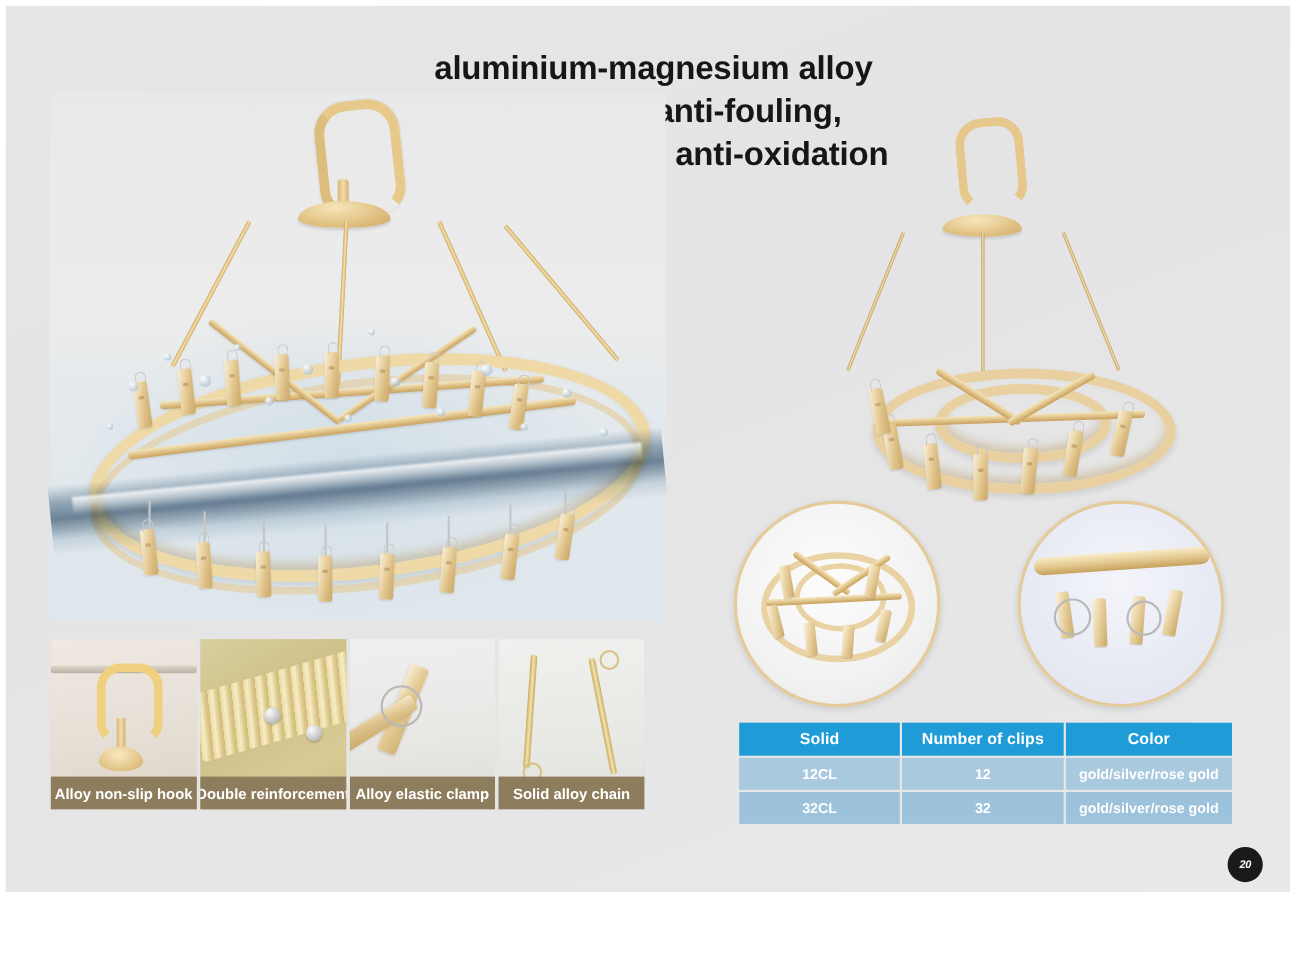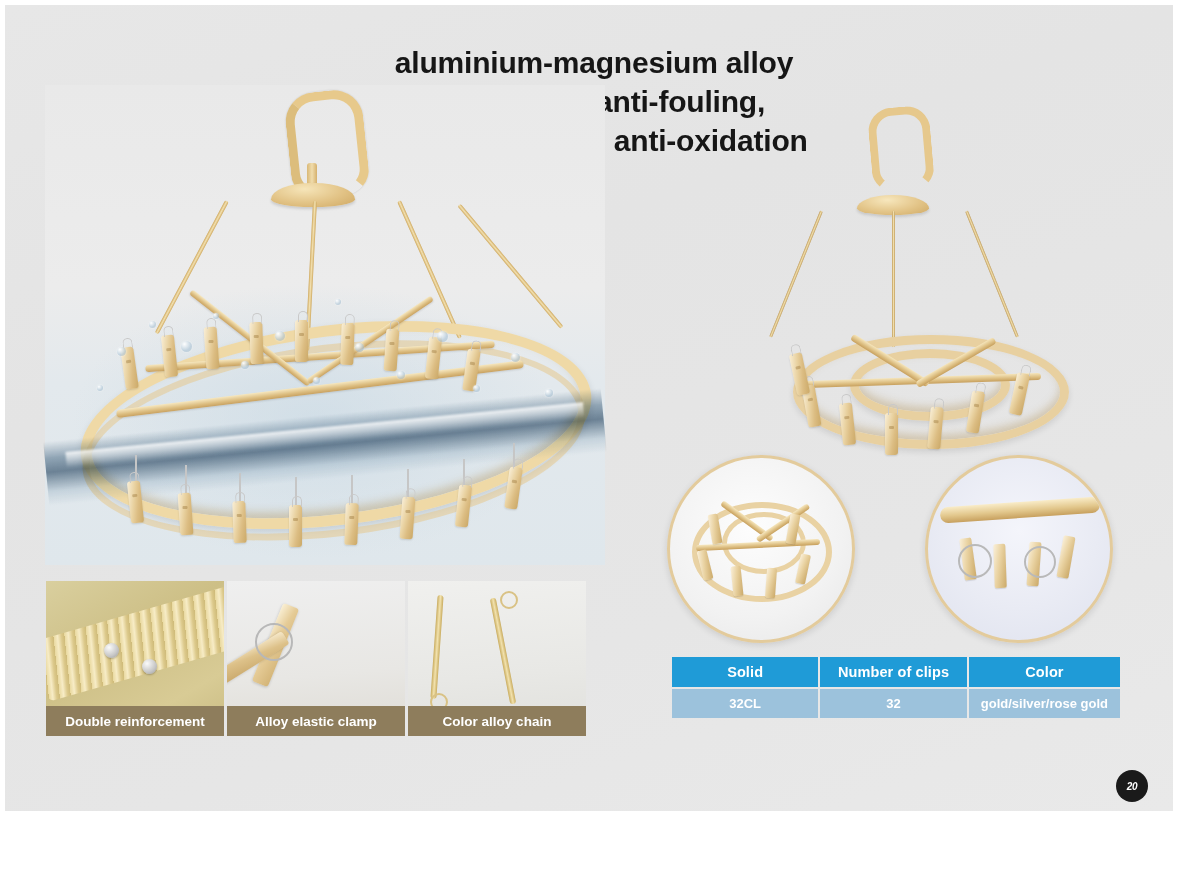--- a/index.html
+++ b/index.html
@@ -328,20 +328,29 @@
       <div class="miniClip" style="left:66px;top:86px;height:44px;width:12px;transform:rotate(-2deg);"></div>
       <div class="miniClip" style="left:100px;top:84px;height:44px;width:12px;transform:rotate(4deg);"></div>
       <div class="miniClip" style="left:132px;top:78px;height:42px;width:12px;transform:rotate(10deg);"></div>
       <div class="insetRing" style="left:30px;top:86px;width:30px;height:30px;border-width:2px;border-color:#b9b9b9;"></div>
       <div class="insetRing" style="left:96px;top:88px;width:28px;height:28px;border-width:2px;border-color:#b9b9b9;"></div>
     </div>
   </div>
 
   <div id="features">
 
+    <div class="feat f0">
+      <div class="img">
+        <div class="fRod"></div>
+        <div class="fHookRing"></div>
+        <div class="fHookStem"></div>
+        <div class="fCapNut"></div>
+      </div>
+      <div class="cap">Alloy non-slip hook</div>
+    </div>
 
     <div class="feat f1">
       <div class="img">
         <div class="fTube"></div>
         <div class="fRivet" style="left:58px;top:62px;"></div>
         <div class="fRivet" style="left:96px;top:78px;"></div>
       </div>
       <div class="cap">Double reinforcement</div>
     </div>
 
@@ -354,38 +363,43 @@
       <div class="cap">Alloy elastic clamp</div>
     </div>
 
     <div class="feat f3">
       <div class="img">
         <div class="fChain" style="left:26px;top:14px;height:104px;transform:rotate(4deg);"></div>
         <div class="fChainEnd" style="left:22px;top:112px;"></div>
         <div class="fChain" style="left:92px;top:16px;height:108px;transform:rotate(-11deg);"></div>
         <div class="fChainEnd" style="left:92px;top:10px;"></div>
       </div>
-      <div class="cap">Color alloy chain</div>
+      <div class="cap">Solid alloy chain</div>
     </div>
   </div>
 
   <table id="spec-table">
     <colgroup>
         <col class="c0">
         <col class="c1">
         <col class="c2">
       </colgroup>
     <thead>
       <tr>
         <th>Solid</th>
         <th>Number of clips</th>
         <th>Color</th>
       </tr>
     </thead>
     <tbody>
+      <tr class="r0">
+        <td>12CL</td>
+        <td>12</td>
+        <td>gold/silver/rose gold</td>
+      </tr>
       <tr class="r1">
         <td>32CL</td>
         <td>32</td>
         <td>gold/silver/rose gold</td>
       </tr>
     </tbody>
   </table>
 
   <div id="page-badge">20</div>
 

